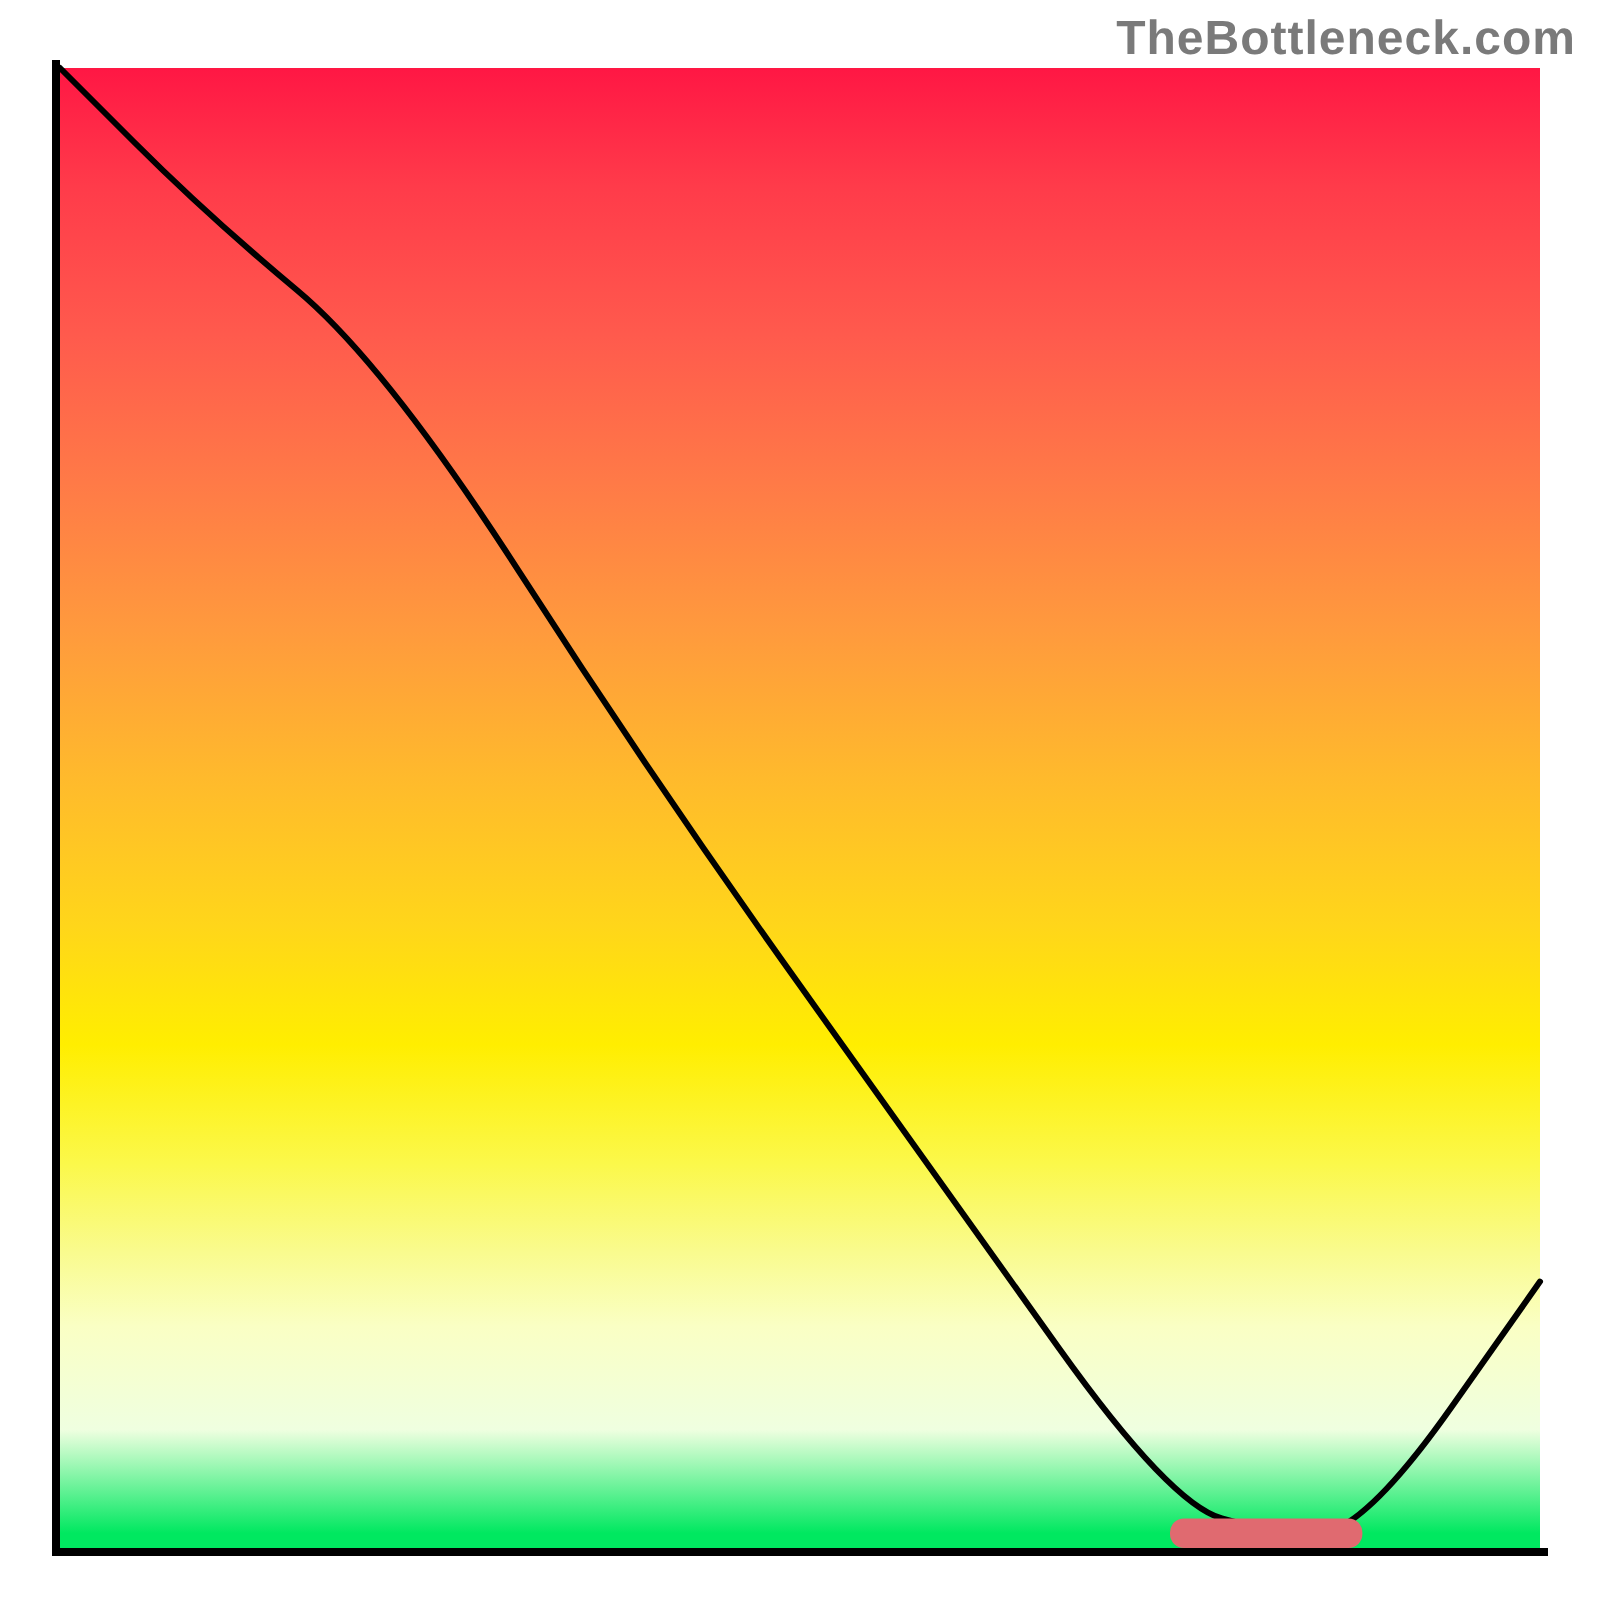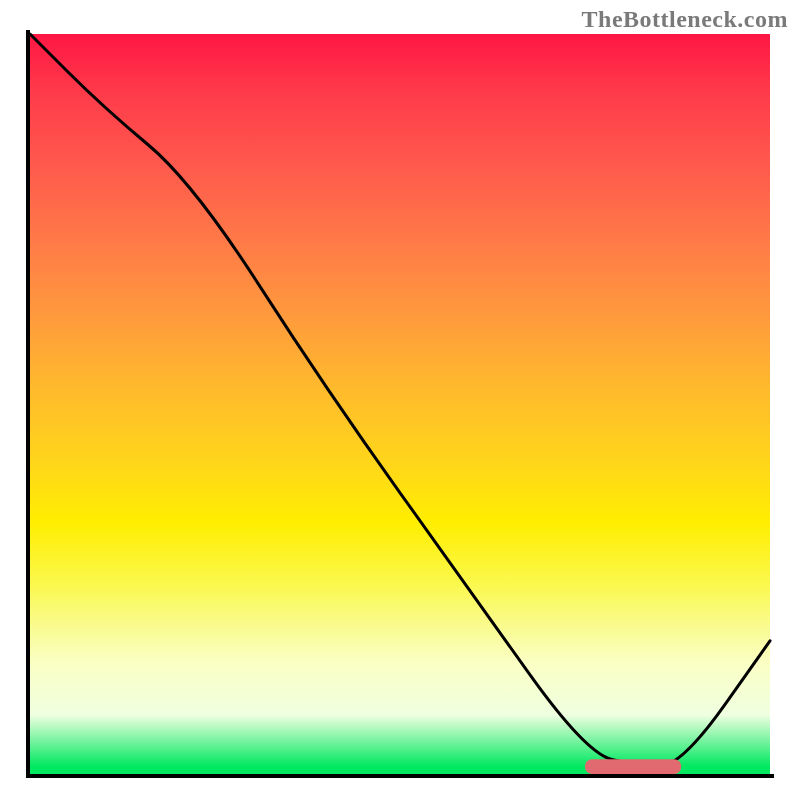--- a/index.html
+++ b/index.html
@@ -17,21 +17,20 @@
     height: 800px;
   }
   .watermark {
     position: absolute;
     top: 6px;
     right: 12px;
     font-size: 24px;
     font-weight: 600;
     color: #7a7a7a;
     letter-spacing: 0.5px;
-    font-family: Liberation Serif, serif;
   }
   .plot {
     position: absolute;
     left: 30px;
     top: 34px;
     width: 740px;
     height: 740px;
   }
   .plot-bg {
     position: absolute;

